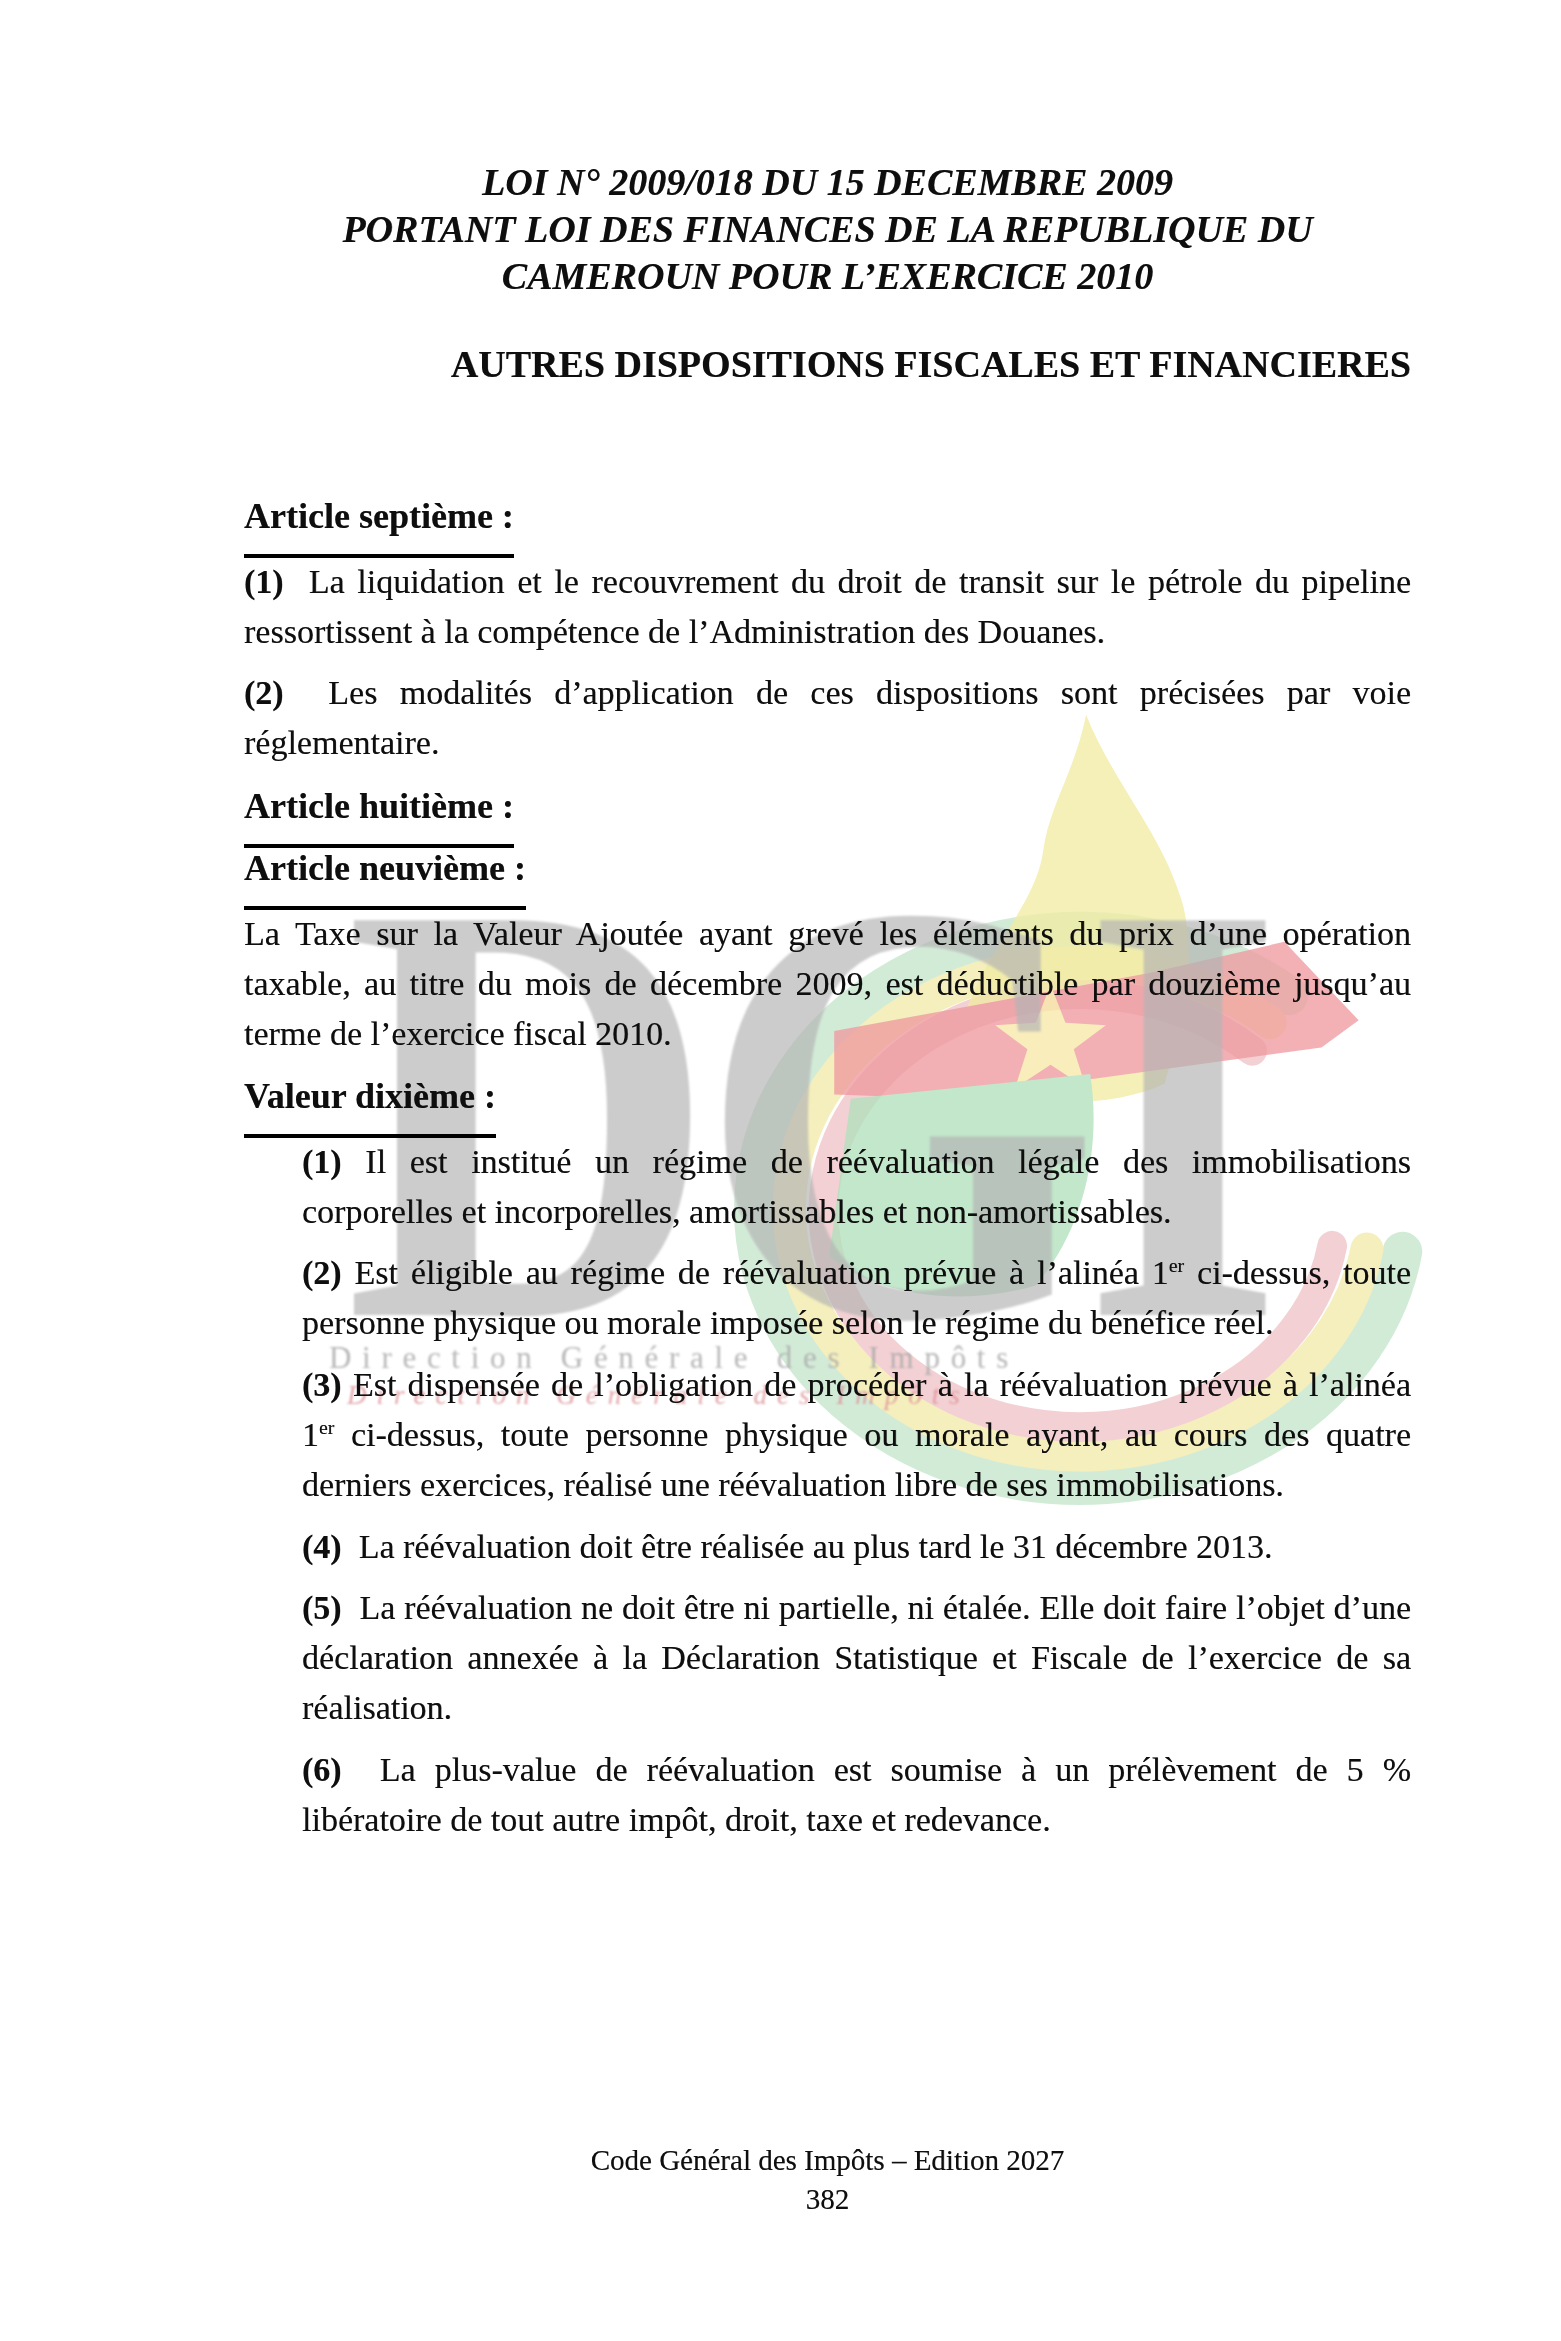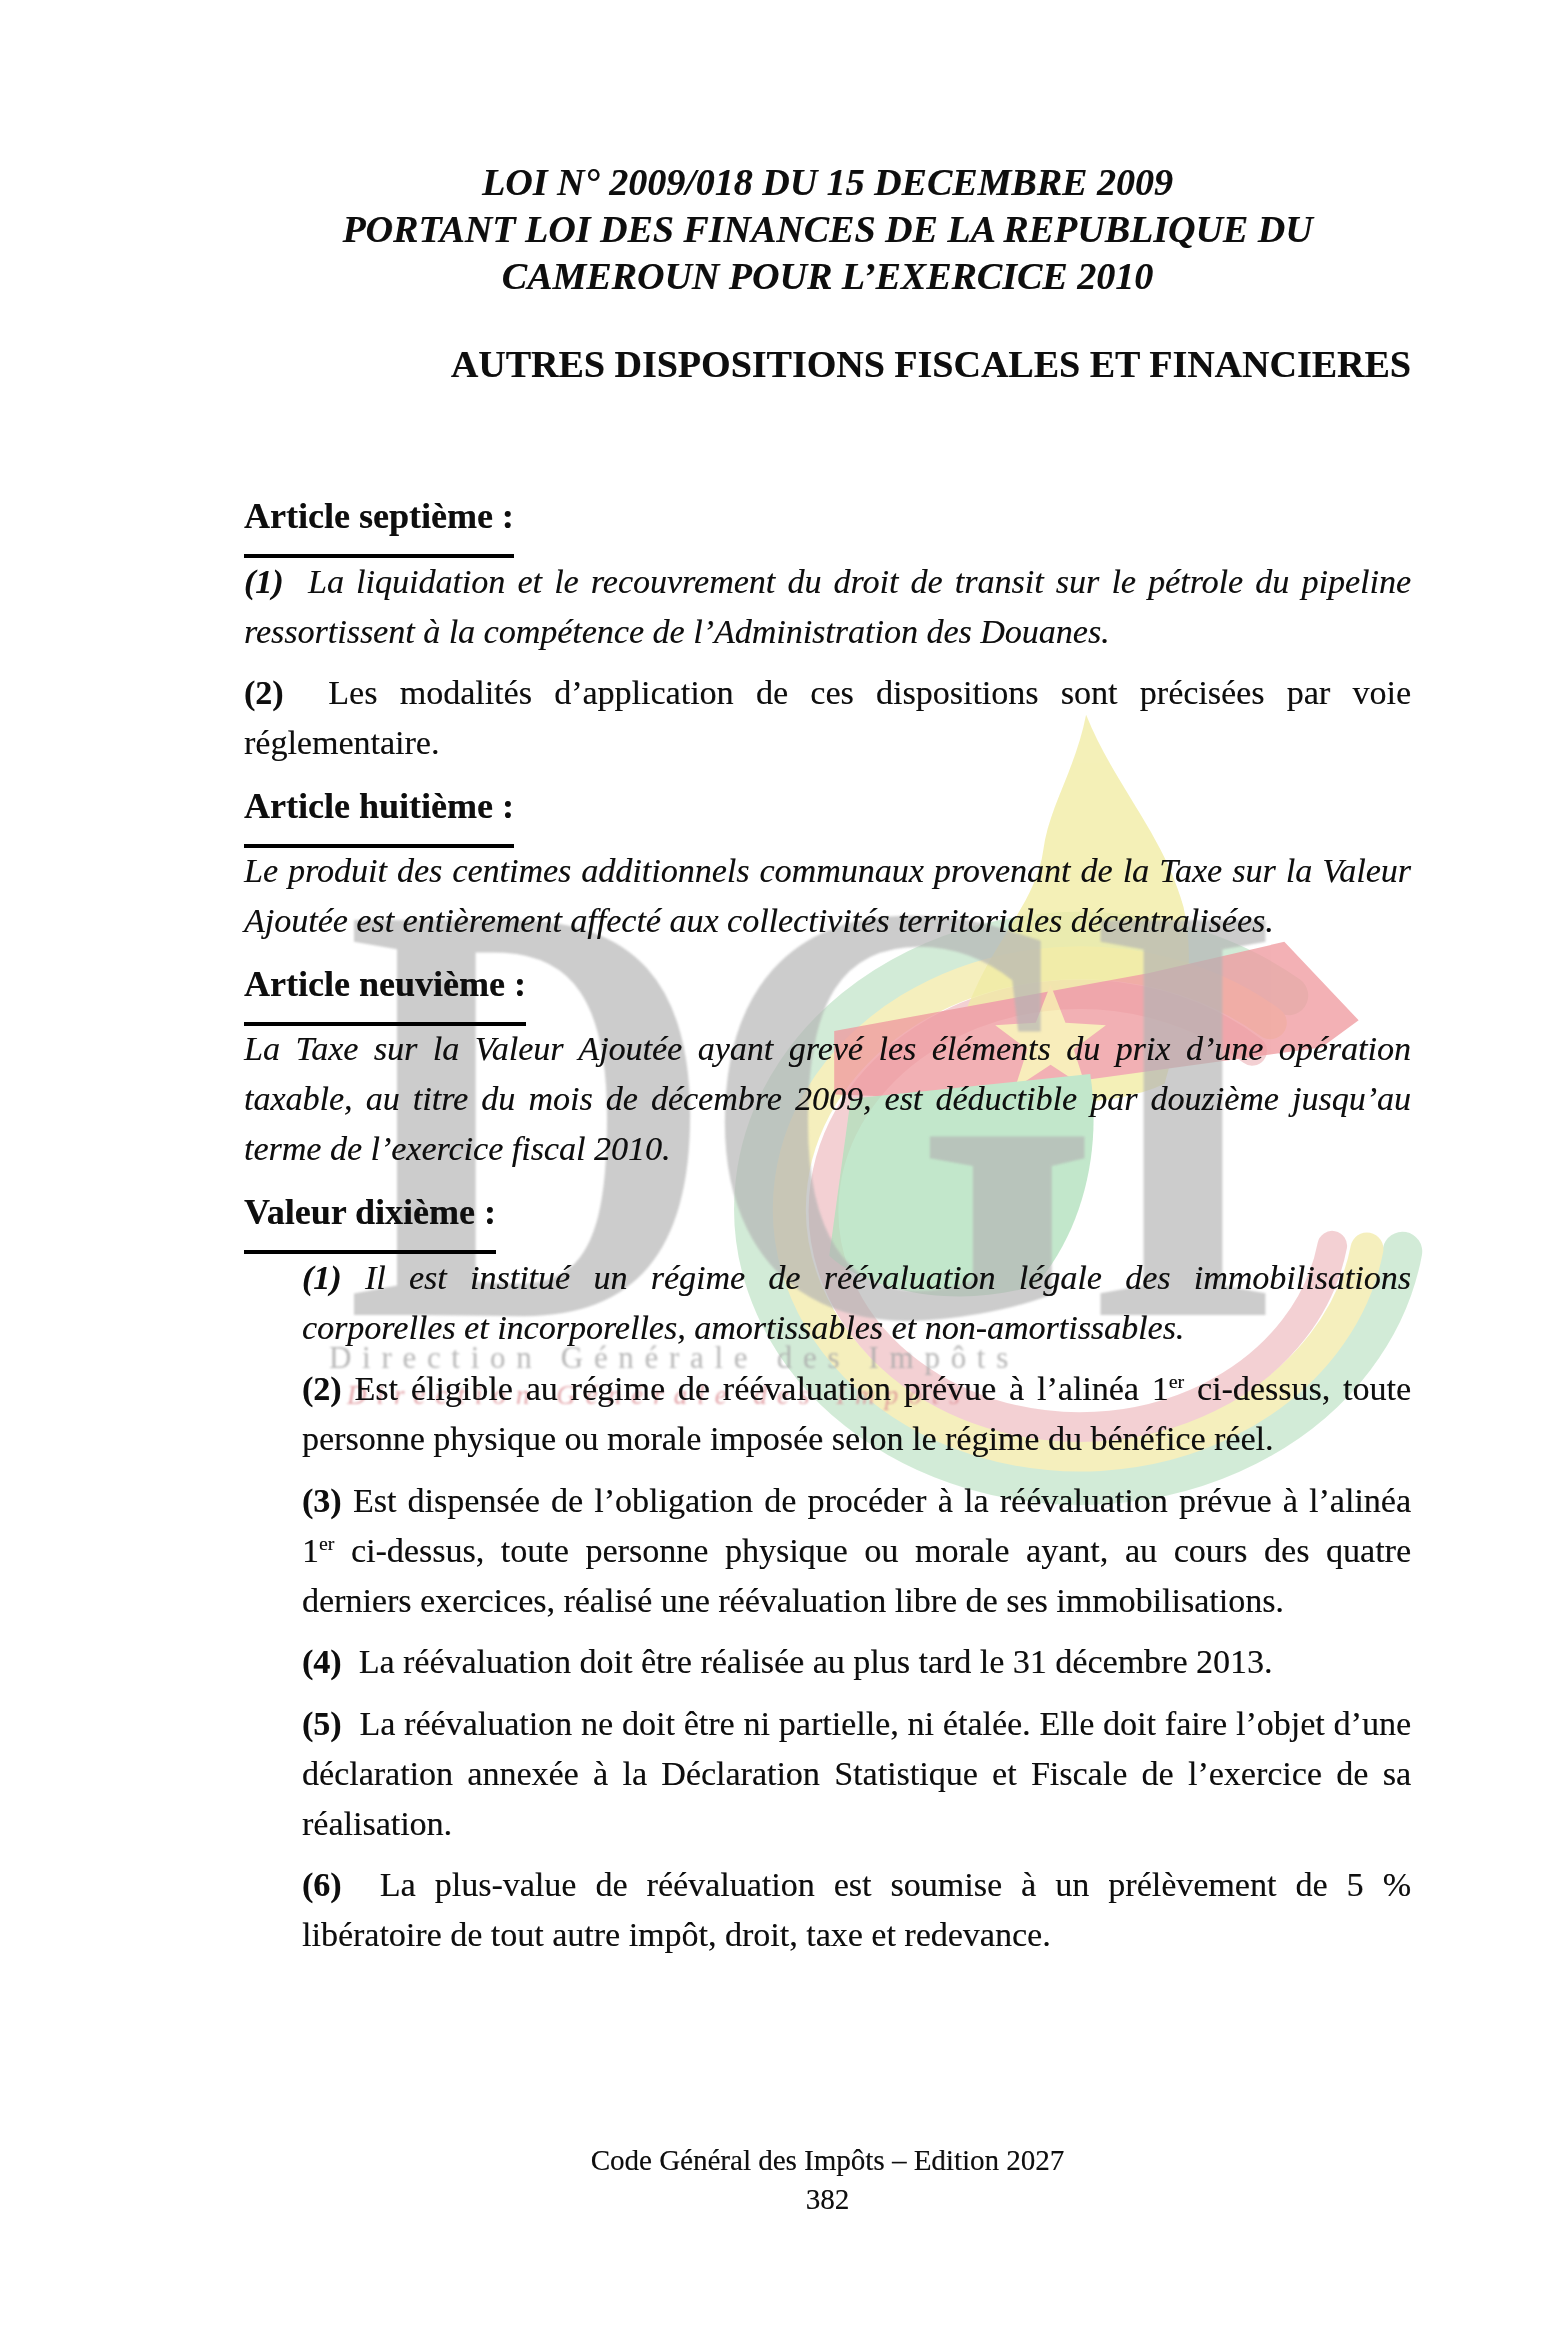--- a/index.html
+++ b/index.html
@@ -43,21 +43,21 @@
   }
   .title { margin: 0; font-size: 38px; line-height: 47px; font-weight: bold; text-align: center; font-style: italic; }
   .title .tl { display: block; }
   .subtitle { margin: 39px 0 0 0; font-size: 38px; line-height: 50px; font-weight: bold; text-align: right; }
 
   .ah { margin: 12.4px 0 0 0; font-size: 36px; line-height: 50px; font-weight: bold; }
   .ah.first { margin-top: 102px; }
   .ahu { border-bottom: 4.1px solid #000; padding-bottom: 18px; }
 
   .para { margin: 11.6px 0 0 0; font-size: 34px; line-height: 50px; text-align: justify; }
-  .ah + .para { margin-top: 15.7px; font-style: italic; }
+  .ah + .para { margin-top: 15.7px; }
   .pn { font-weight: bold; }
   .para sup { font-size: 0.58em; line-height: 0; vertical-align: super; }
   section.indent .para { padding-left: 58px; }
 
   .footer {
     position: absolute; left: 244px; top: 2141px; width: 1167px; z-index: 1;
     text-align: center; font-size: 29px; line-height: 39px;
     text-shadow: 0.3px 0.3px 0.6px rgba(0,0,0,0.45);
   }
 </style>
@@ -110,23 +110,20 @@
       </p>
       <p class="para">
         <b class="pn">(2)</b><span>&nbsp; Les modalités d’application de ces dispositions sont précisées par voie réglementaire.</span>
       </p>
     </section>
 
     <section>
       <h3 class="ah">
         <span class="ahu">Article huitième :</span>
       </h3>
-      <p class="para">
-        <span>Le produit des centimes additionnels communaux provenant de la Taxe sur la Valeur Ajoutée est entièrement affecté aux collectivités territoriales décentralisées.</span>
-      </p>
     </section>
 
     <section>
       <h3 class="ah">
         <span class="ahu">Article neuvième :</span>
       </h3>
       <p class="para">
         <span>La Taxe sur la Valeur Ajoutée ayant grevé les éléments du prix d’une opération taxable, au titre du mois de décembre 2009, est déductible par douzième jusqu’au terme de l’exercice fiscal 2010.</span>
       </p>
     </section>

